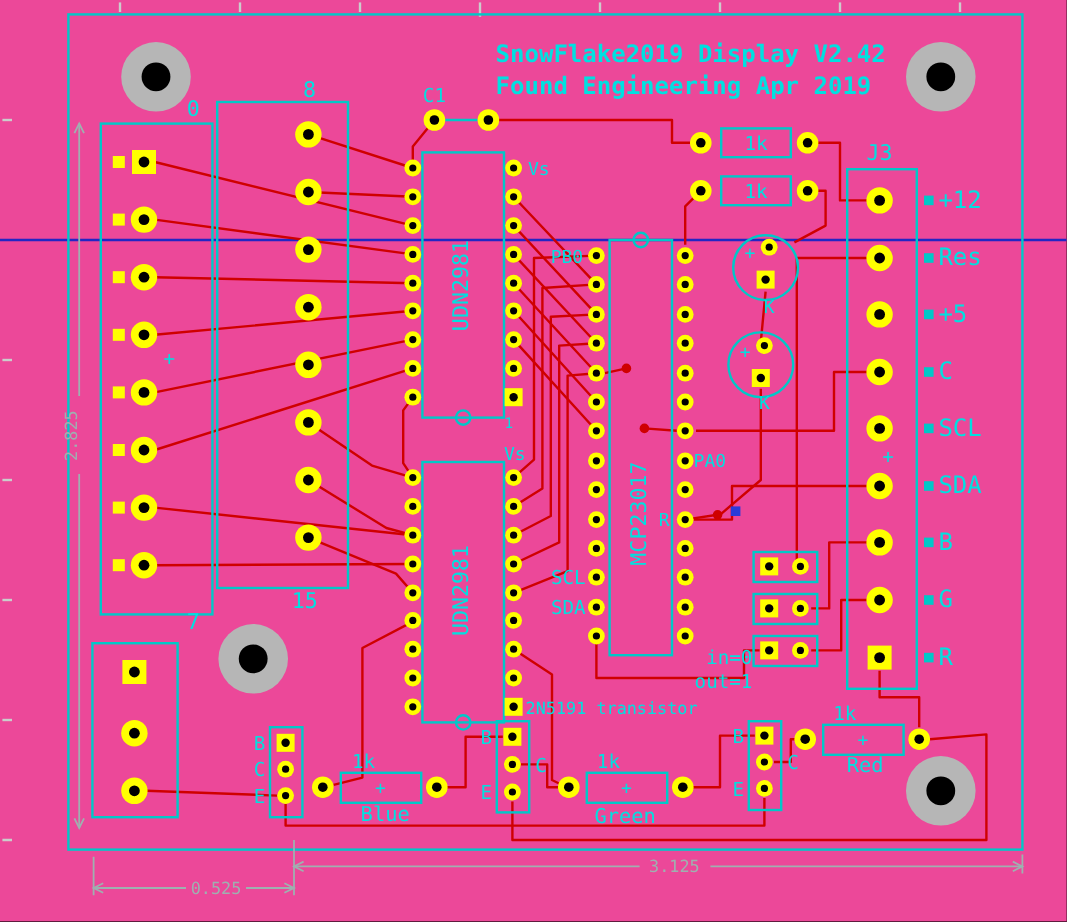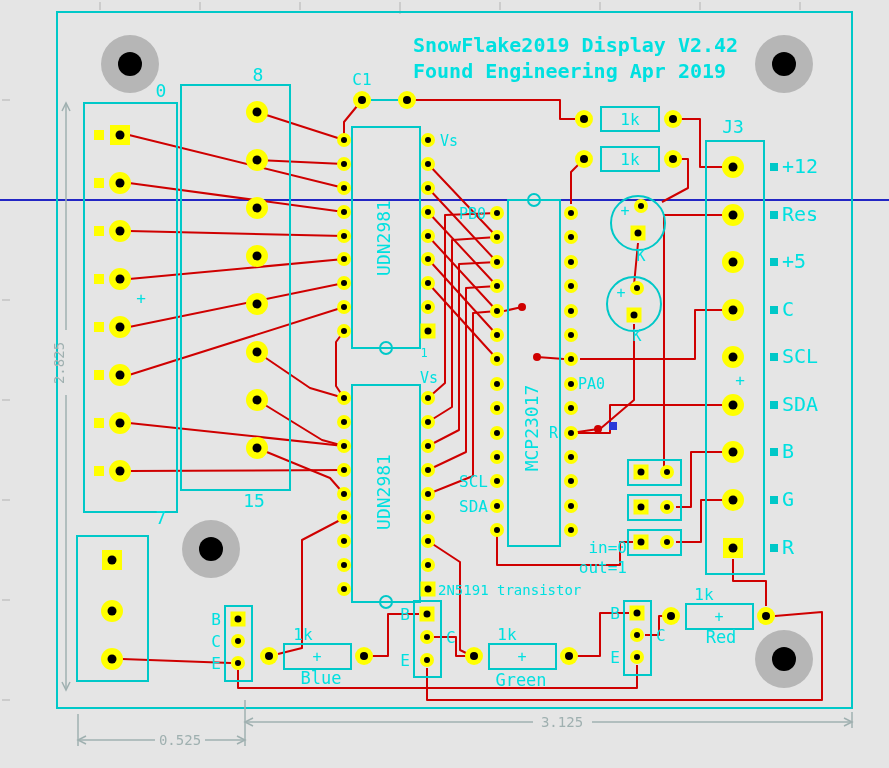--- a/index.html
+++ b/index.html
@@ -1,16 +1,16 @@
 <!DOCTYPE html>
 <html><head>
 <meta charset="utf-8">
 <style>
   html,body{margin:0;padding:0;background:#000;}
-  .stage{width:889px;height:768px;background:#e5e5e5;position:relative;overflow:hidden;}
+  .stage{width:889px;height:768px;background:#ec4899;position:relative;overflow:hidden;}
   svg{display:block;}
   text{font-family:"DejaVu Sans Mono","Liberation Mono",monospace;}
   .cy{stroke:#00c8c8;fill:none;stroke-width:2;}
   .cyt{fill:#00e0e0;}
   .ttl{fill:#00e0e0;font-weight:bold;}
   .red{stroke:#cf0000;fill:none;stroke-width:2;stroke-linejoin:round;}
   .dim{stroke:#9fb0b0;fill:none;stroke-width:1.5;}
   .dimt{fill:#9fb0b0;}
   .tick{stroke:#cccccc;stroke-width:2;}
 </style>

